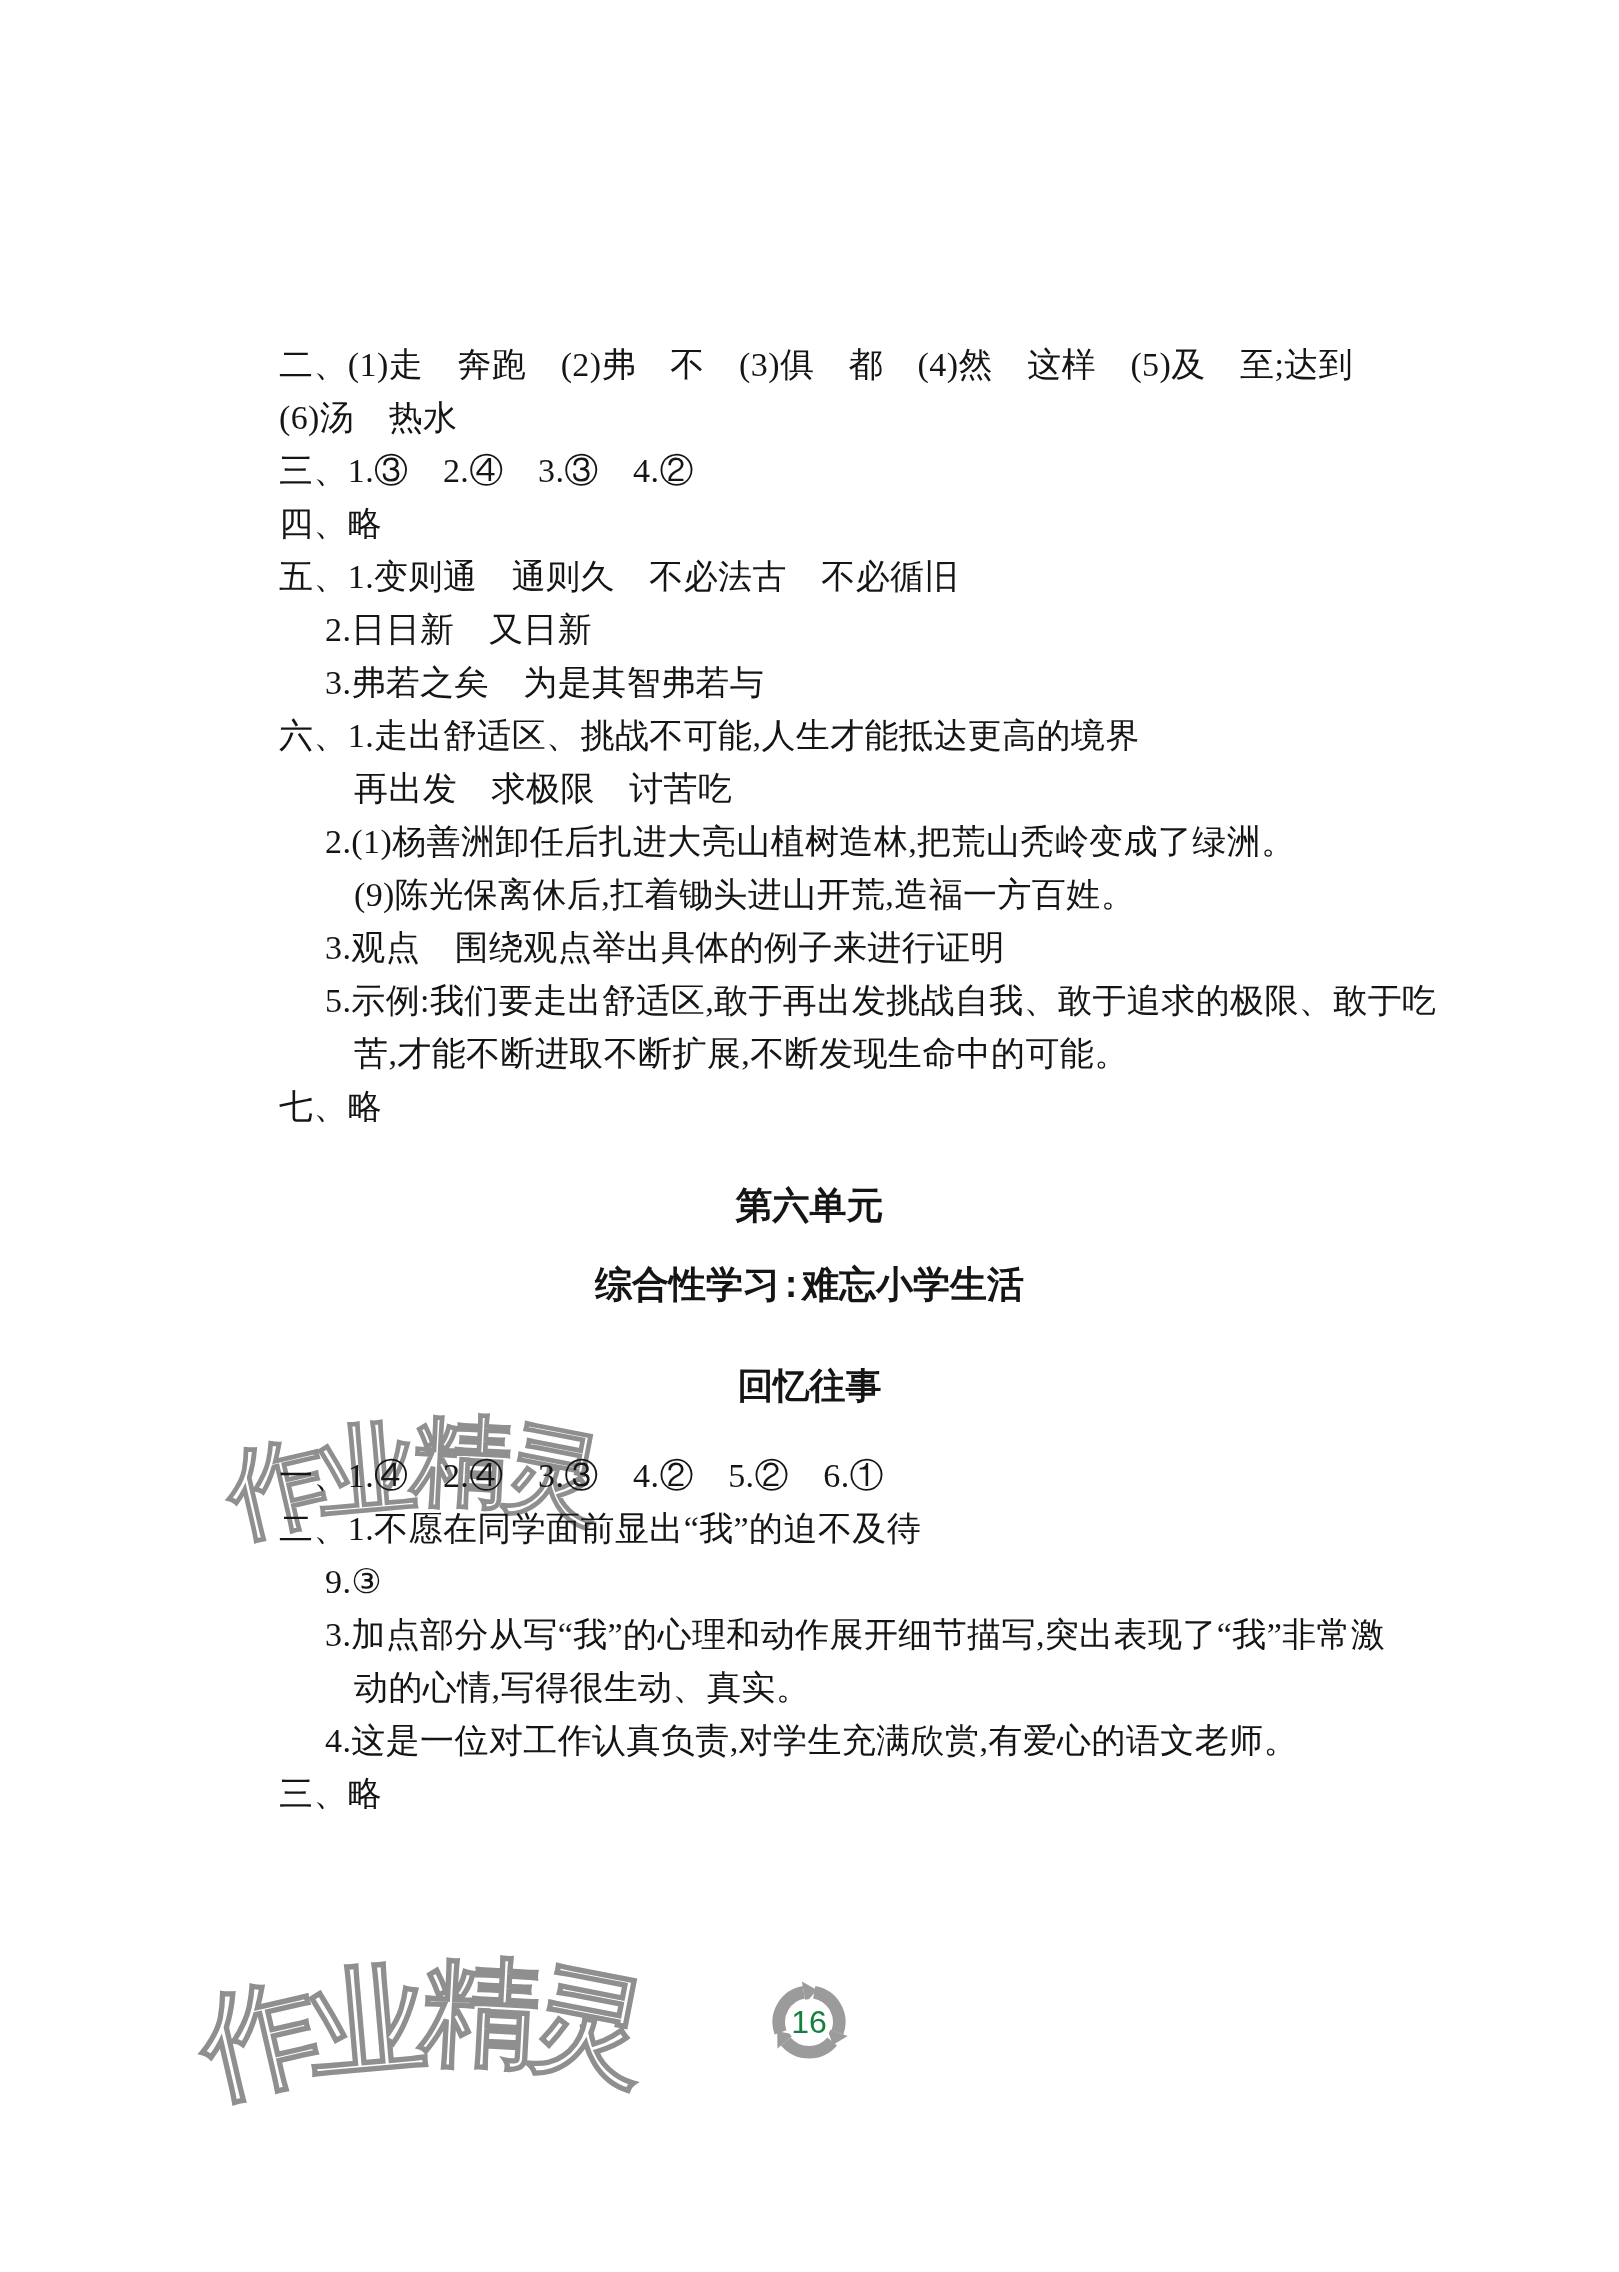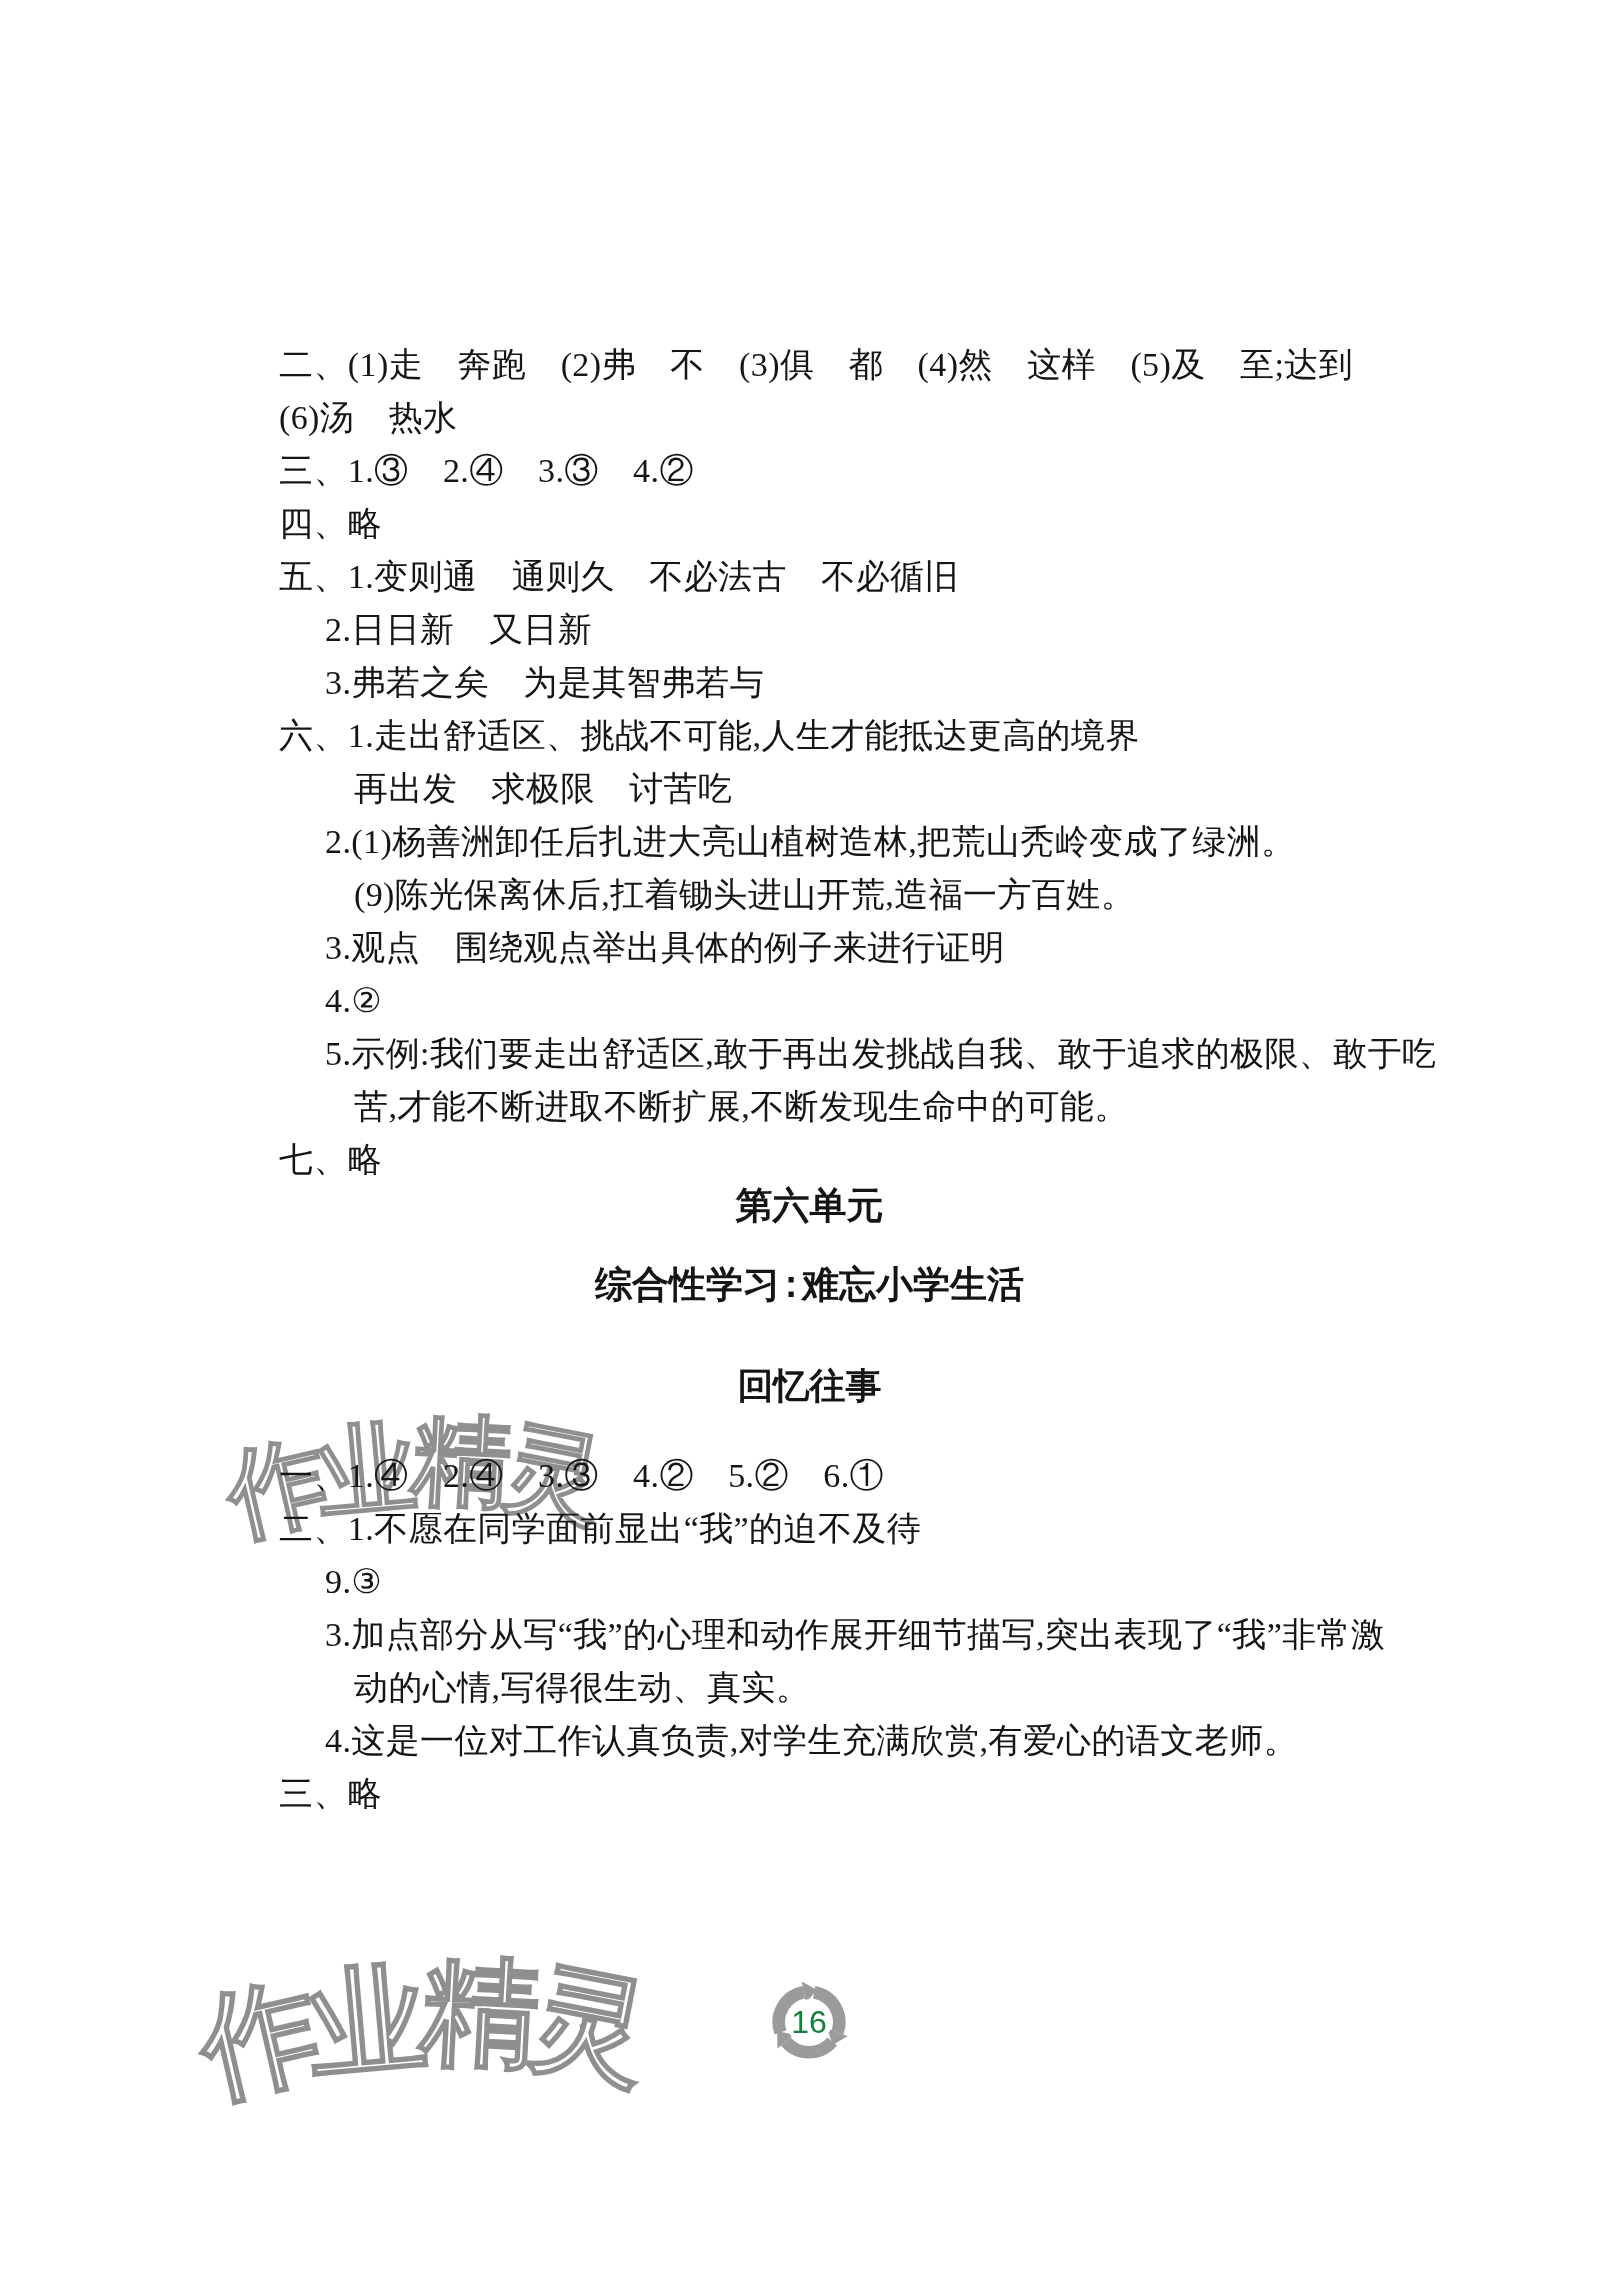--- a/index.html
+++ b/index.html
@@ -92,21 +92,20 @@
     <div class="line ind0">三、1.③　2.④　3.③　4.②</div>
     <div class="line ind0">四、略</div>
     <div class="line ind0">五、1.变则通　通则久　不必法古　不必循旧</div>
     <div class="line ind1">2.日日新　又日新</div>
     <div class="line ind1">3.弗若之矣　为是其智弗若与</div>
     <div class="line ind0">六、1.走出舒适区、挑战不可能,人生才能抵达更高的境界</div>
     <div class="line ind2">再出发　求极限　讨苦吃</div>
     <div class="line ind1">2.(1)杨善洲卸任后扎进大亮山植树造林,把荒山秃岭变成了绿洲。</div>
     <div class="line ind2">(9)陈光保离休后,扛着锄头进山开荒,造福一方百姓。</div>
     <div class="line ind1">3.观点　围绕观点举出具体的例子来进行证明</div>
-    <div class="line ind1">4.②</div>
     <div class="line ind1">5.示例:我们要走出舒适区,敢于再出发挑战自我、敢于追求的极限、敢于吃</div>
     <div class="line ind2">苦,才能不断进取不断扩展,不断发现生命中的可能。</div>
     <div class="line ind0">七、略</div>
   </div>
 
   <div class="heading h-unit">第六单元</div>
   <div class="heading h-activity">综合性学习:难忘小学生活</div>
   <div class="heading h-sub">回忆往事</div>
 
   <div class="block block2">

